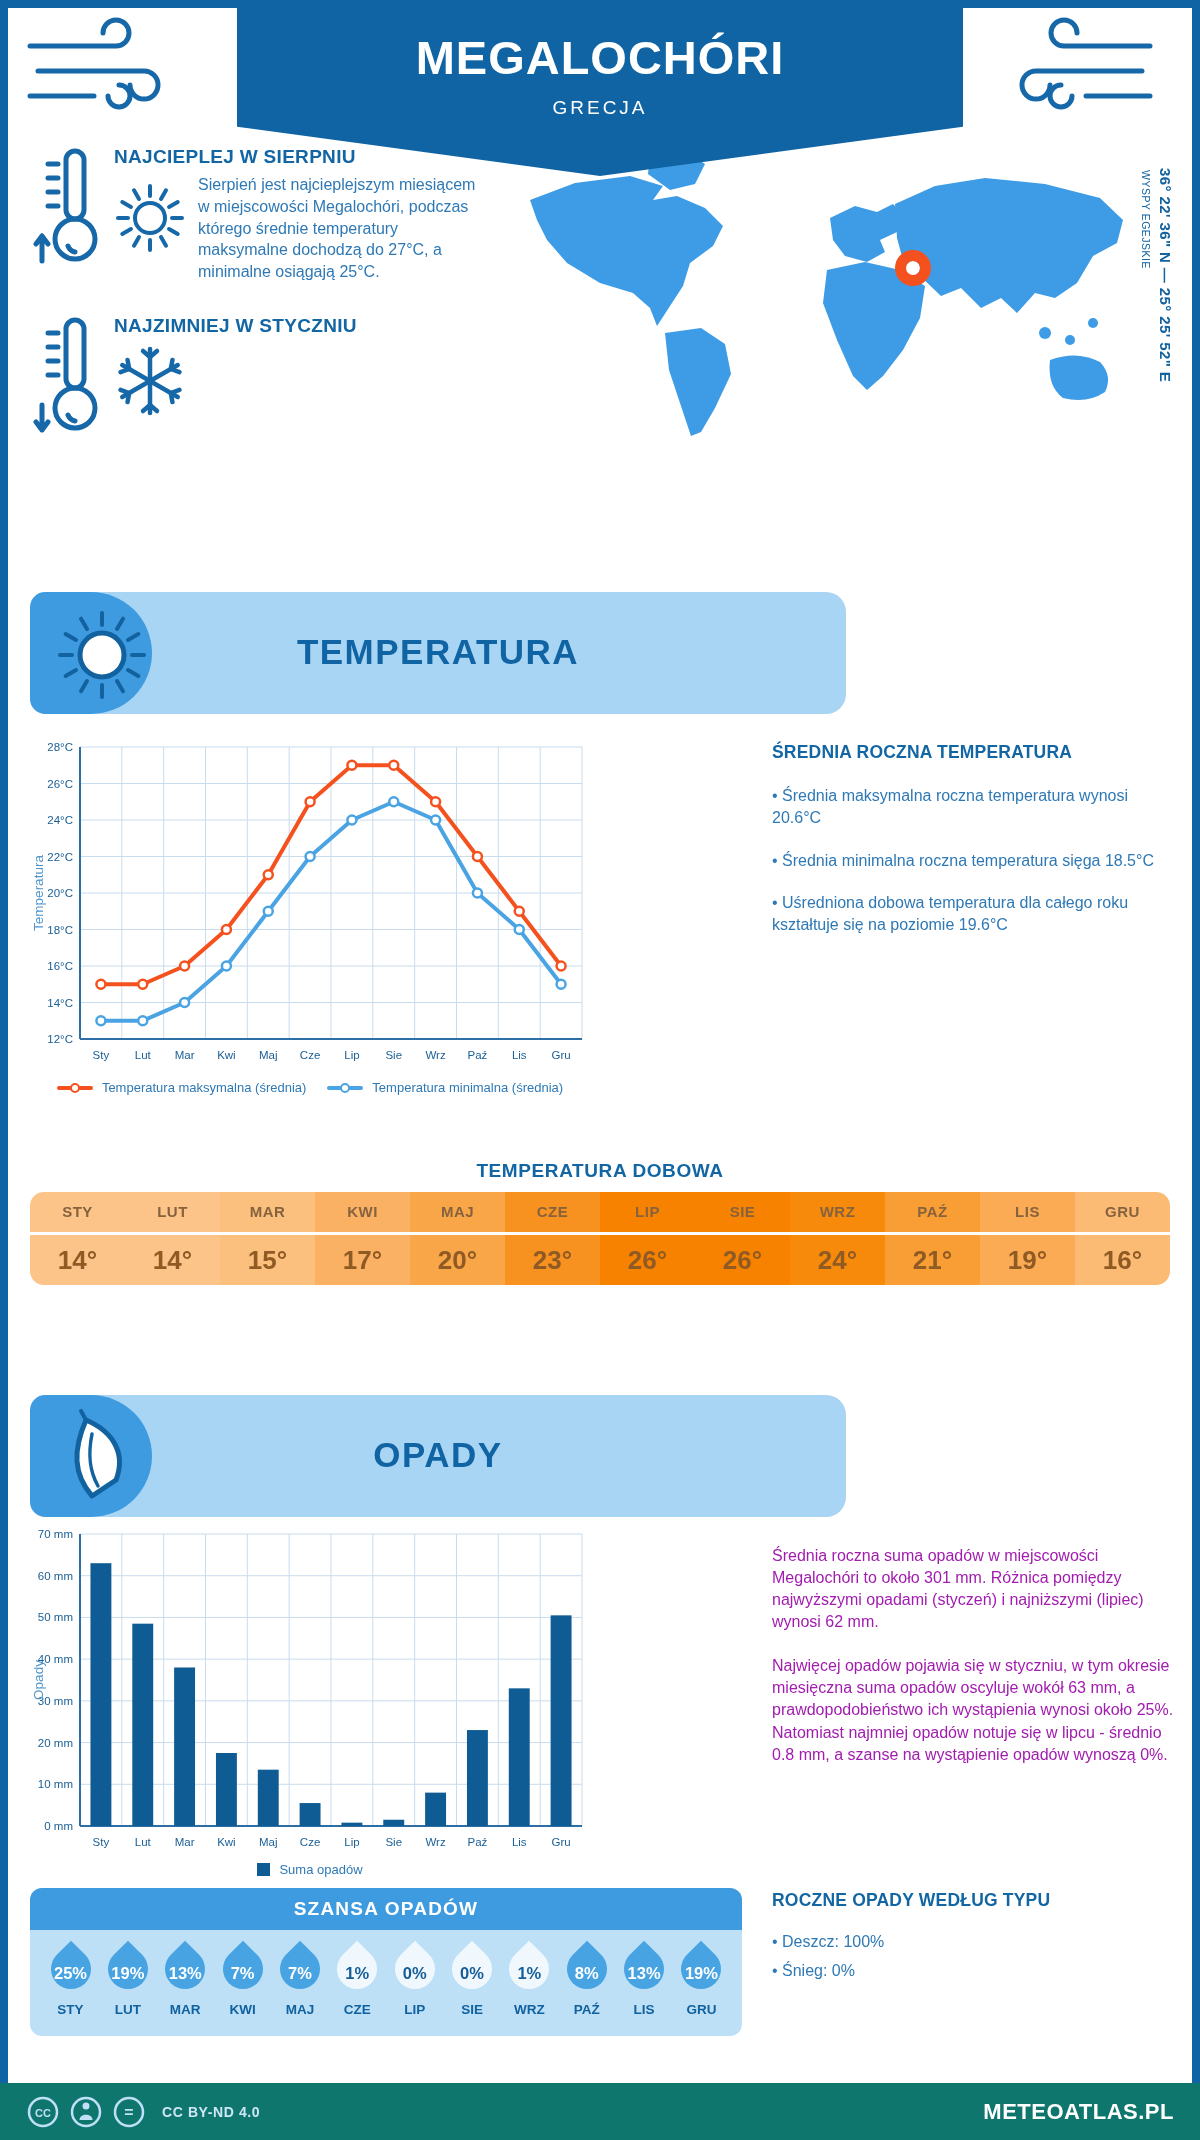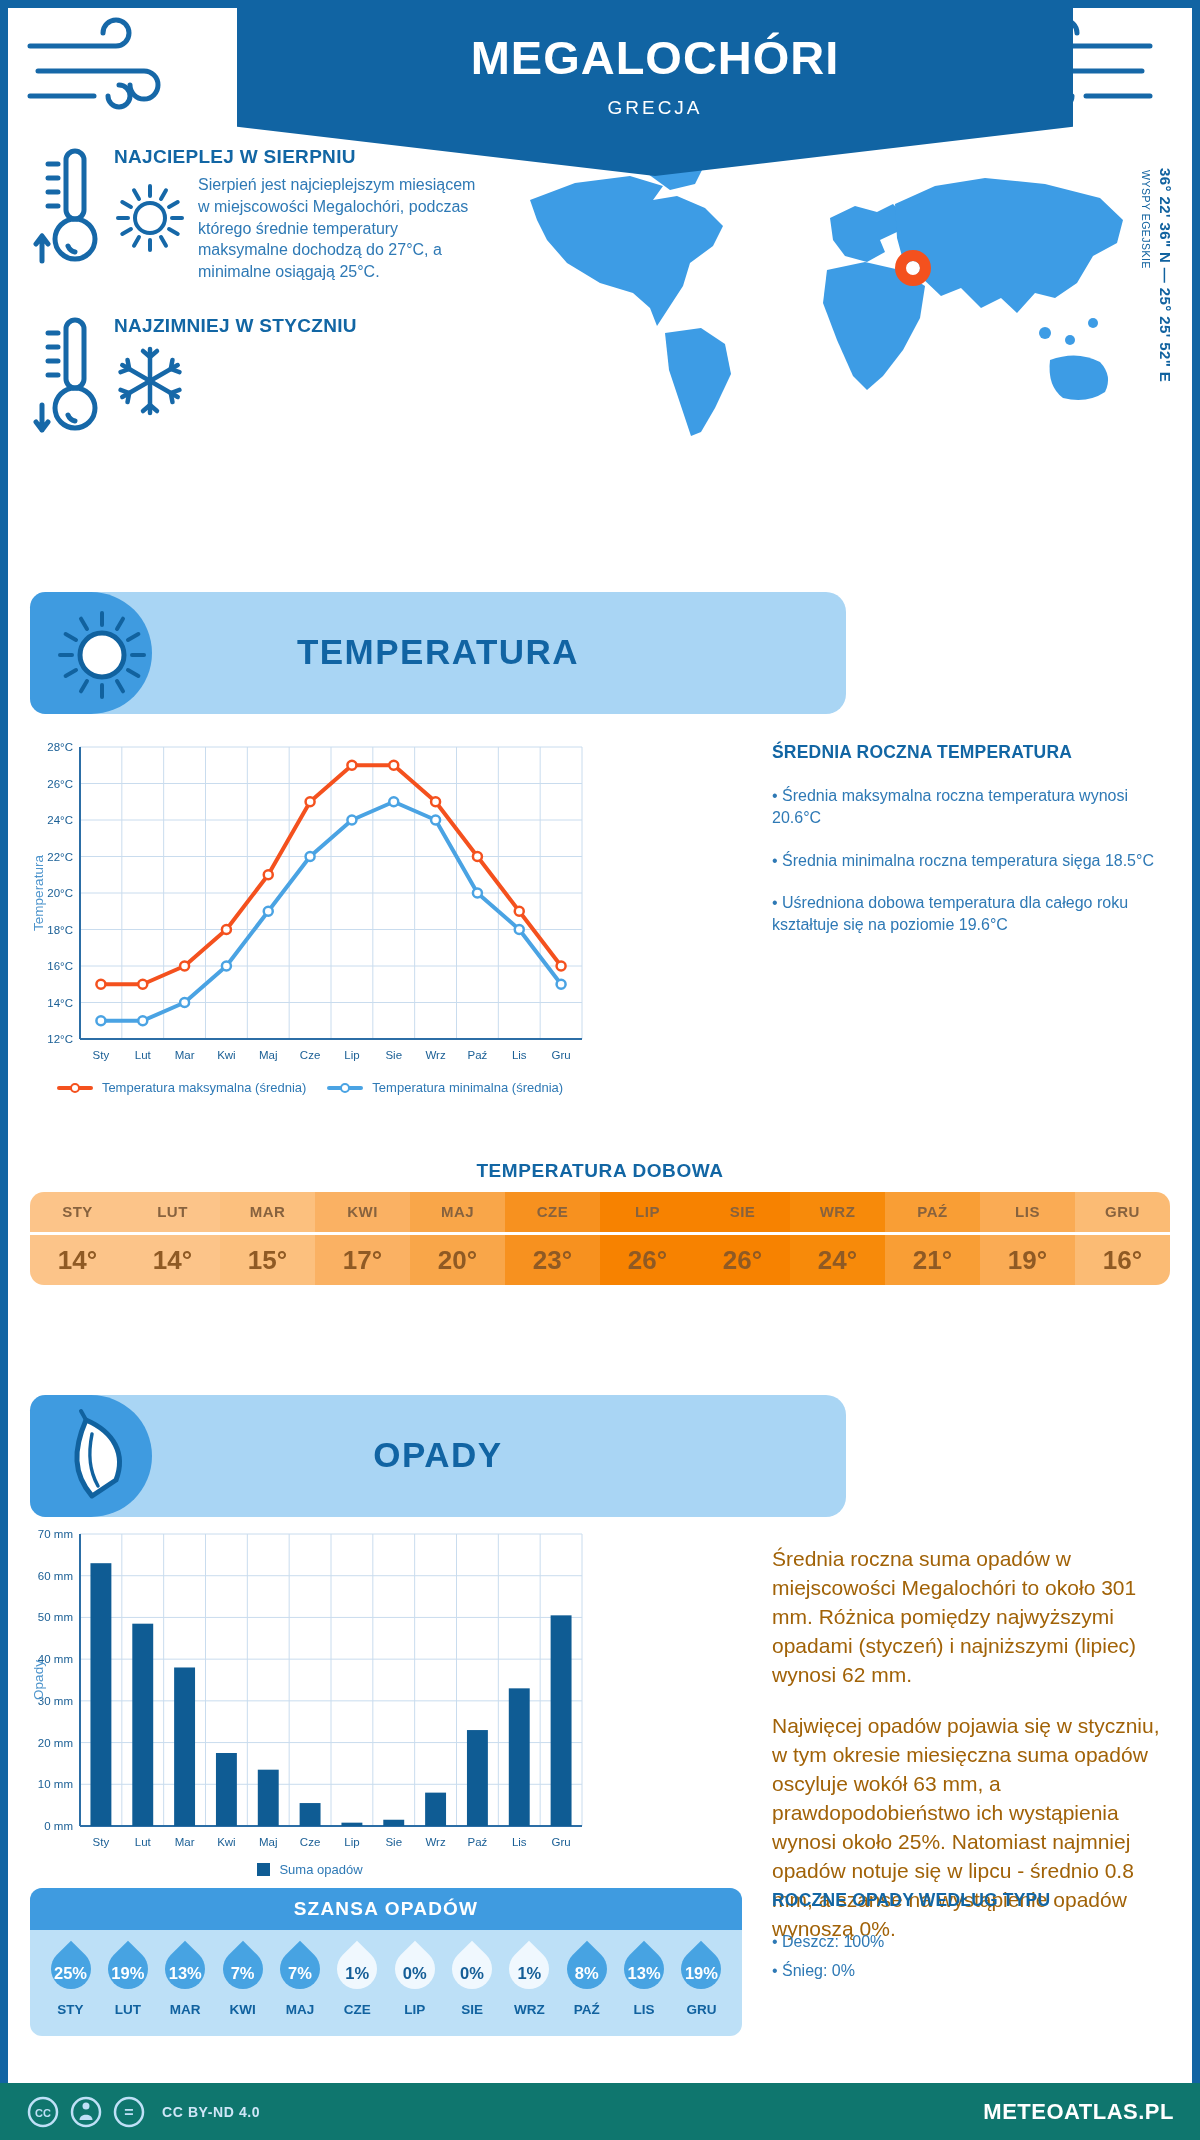--- a/index.html
+++ b/index.html
@@ -2,21 +2,21 @@
 <html><head>
 <meta charset="utf-8">
 <title>Megalochóri</title>
 <style>
   html,body{margin:0;padding:0;}
   body{width:1200px;height:2140px;position:relative;background:#fff;
        font-family:"Liberation Sans",sans-serif;overflow:hidden;}
   .frame{position:absolute;inset:0;border:8px solid #1164a3;border-bottom:none;pointer-events:none;z-index:60;}
 
   
-  .banner{position:absolute;left:237px;top:0;width:836px;height:176px;background:#1164a3;
+  .banner{position:absolute;left:237px;top:0;width:726px;height:176px;background:#1164a3;
           clip-path:polygon(0 0,100% 0,100% 72%,50% 100%,0 72%);text-align:center;color:#fff;z-index:5;}
   .title{margin-top:30px;font-size:47px;font-weight:bold;letter-spacing:1px;}
   .subtitle{margin-top:12px;font-size:19px;letter-spacing:3px;}
   .wind{position:absolute;top:16px;width:150px;height:100px;}
   .wind-left{left:24px;}
   .wind-right{left:1006px;transform:scaleX(-1);}
 
   
   .highlights{position:absolute;left:32px;top:146px;width:460px;display:flex;flex-direction:column;gap:32px;}
   .hl{display:flex;gap:10px;}
@@ -63,21 +63,21 @@
 
   
   .daily-title{position:absolute;left:30px;top:1160px;width:1140px;text-align:center;font-size:19px;font-weight:bold;color:#1266a4;letter-spacing:.6px;}
   .daily-table{position:absolute;left:30px;top:1192px;width:1140px;display:flex;border-radius:14px;overflow:hidden;}
   .dcol{flex:1;text-align:center;}
   .dhead{height:40px;line-height:40px;font-size:15px;font-weight:bold;color:#87623e;letter-spacing:.5px;}
   .dval{height:50px;line-height:50px;font-size:26px;font-weight:bold;color:#8f5a24;border-top:3px solid #fff;}
 
   
   .rain-text{position:absolute;left:772px;top:1545px;width:402px;}
-  .rain-text .rp{margin:0 0 22px 0;font-size:21px;line-height:1.38;color:#a16207;}
+  .rain-text .rp{margin:0 0 22px 0;font-size:16px;line-height:1.38;color:#a21caf;}
   .rain-type{position:absolute;left:772px;top:1890px;width:402px;}
   .type-b{font-size:16px;color:#2e79b5;margin-top:11px;}
 
   
   .chance-panel{position:absolute;left:30px;top:1888px;width:712px;height:148px;border-radius:12px;overflow:hidden;background:#bde0f7;}
   .chance-header{height:42px;background:#3f9be0;color:#fff;text-align:center;font-size:19px;font-weight:bold;letter-spacing:1.2px;line-height:42px;}
   .drops{display:flex;justify-content:space-between;padding:8px 14px 0;}
   .ditem{width:53px;text-align:center;position:relative;}
   .dropshape{width:40px;height:40px;margin:11px auto 0;border-radius:0 50% 50% 50%;transform:rotate(45deg);}
   .dropshape.filled{background:#47a3e2;}

